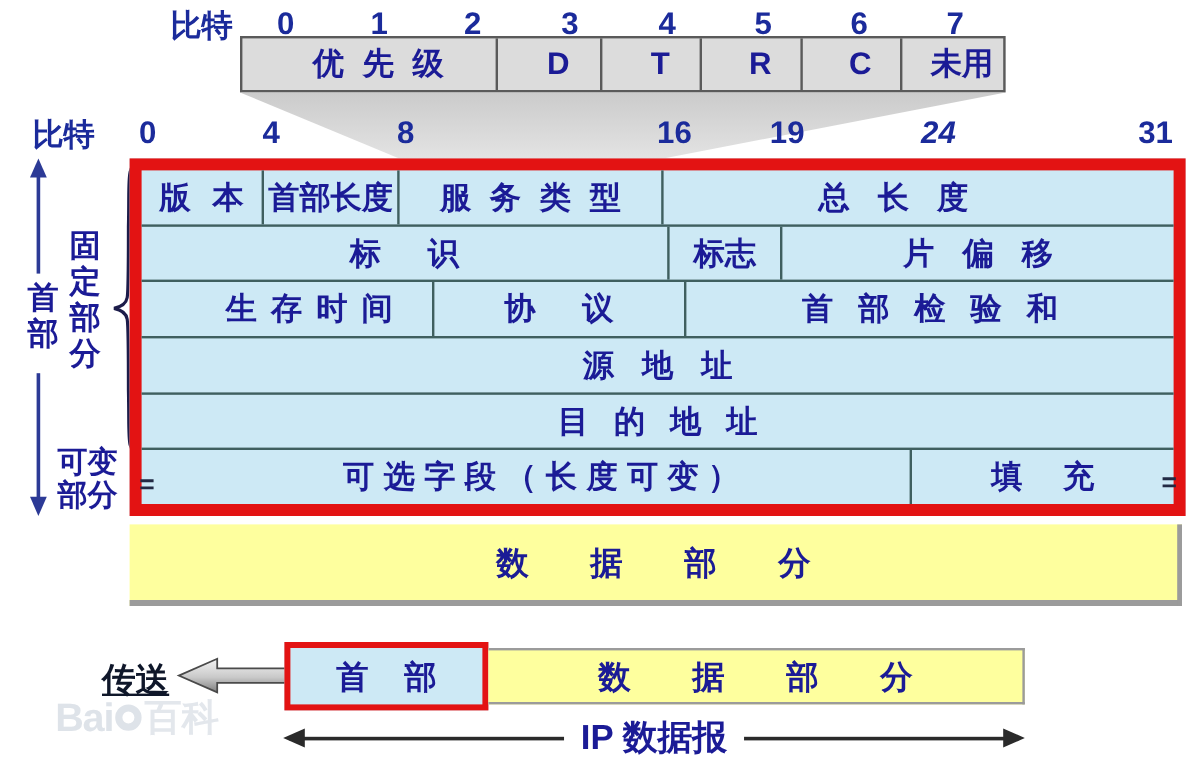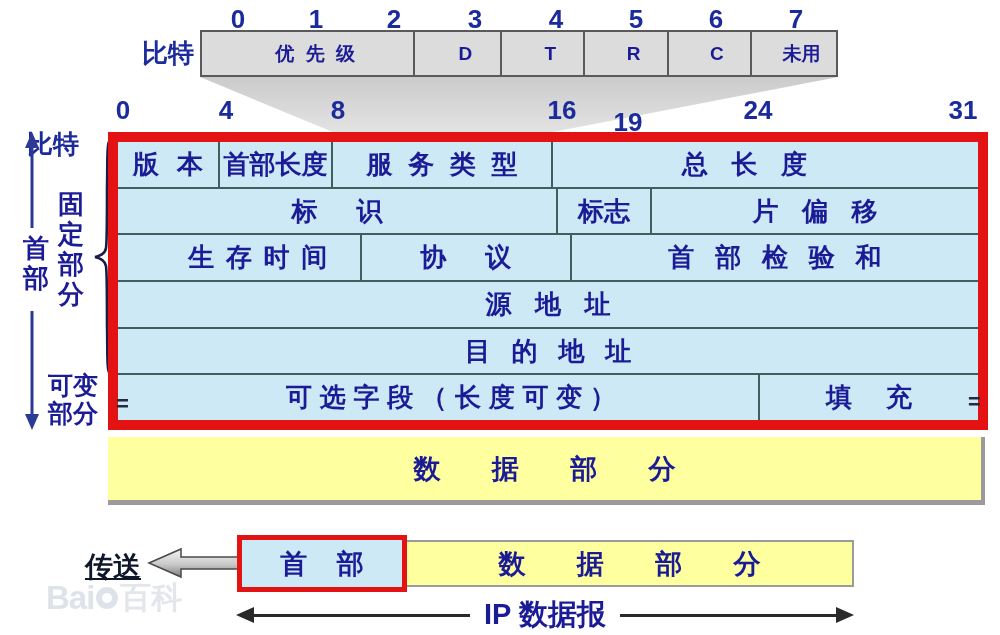--- a/index.html
+++ b/index.html
@@ -3,30 +3,30 @@
 <meta charset="utf-8">
 <style>
   html,body{margin:0;padding:0;background:#fff;}
   #canvas{
     position:relative;width:1000px;height:635px;background:#ffffff;
     font-family:"Liberation Sans","DejaVu Sans",sans-serif;overflow:hidden;
     -webkit-font-smoothing:antialiased;
   }
   .abs{position:absolute;}
   .tick{position:absolute;transform:translateX(-50%);font-size:26px;font-weight:bold;color:#1b2b9b;}
-  .scale-label{position:absolute;font-size:26px;font-weight:bold;color:#1b2b9b;margin-top:32px;}
+  .scale-label{position:absolute;font-size:26px;font-weight:bold;color:#1b2b9b;}
 
   
   #tos-box{
     position:absolute;left:200px;top:30px;width:638px;height:47px;
     display:flex;background:#dcdcdc;border:2px solid #5a5a5a;box-sizing:border-box;
   }
   #tos-box .cell{
     display:flex;align-items:center;justify-content:center;
-    font-size:19px;font-weight:bold;color:#1b1b96;
+    font-size:26px;font-weight:bold;color:#1b1b96;
     border-right:2px solid #5a5a5a;box-sizing:border-box;height:100%;margin-left:15px;
   }
   #tos-box .cell:last-child{border-right:none;}
 
   
   #trapezoid{
     position:absolute;left:200px;top:77px;width:638px;height:55px;
     background:linear-gradient(to bottom,#cicigray,#e2e2e2);
     background:linear-gradient(to bottom,#cbcbcb,#e3e3e3);
     clip-path:polygon(0 0,100% 0,55.3% 100%,20.8% 100%);
@@ -126,22 +126,22 @@
     <div class="cell" style="width:81px;">未用</div>
   </div>
 
   <div id="trapezoid"></div>
 
   <span class="scale-label" style="left:27px;top:95px;">比特</span>
   <span class="tick" style="left:123px;top:95px;">0</span>
   <span class="tick" style="left:226px;top:95px;">4</span>
   <span class="tick" style="left:338px;top:95px;">8</span>
   <span class="tick" style="left:562px;top:95px;">16</span>
-  <span class="tick" style="left:628px;top:95px;margin-top:12px;">19</span>
-  <span class="tick" style="left:758px;top:95px;">24</span>
+  <span class="tick" style="left:656px;top:95px;">19</span>
+  <span class="tick" style="left:782px;top:95px;font-style:italic;">24</span>
   <span class="tick" style="left:963px;top:95px;">31</span>
 
   <svg class="abs" style="left:20px;top:131px;" width="24" height="300" viewBox="0 0 24 300">
     <polygon points="12,1 5,17 19,17" fill="#2c3a96"></polygon>
     <rect x="10.5" y="15" width="3" height="82" fill="#2c3a96"></rect>
     <rect x="10.5" y="180" width="3" height="104" fill="#2c3a96"></rect>
     <polygon points="12,299 5,283 19,283" fill="#2c3a96"></polygon>
   </svg>
   <div class="abs vstack" style="left:21px;top:234px;">首部</div>
 

